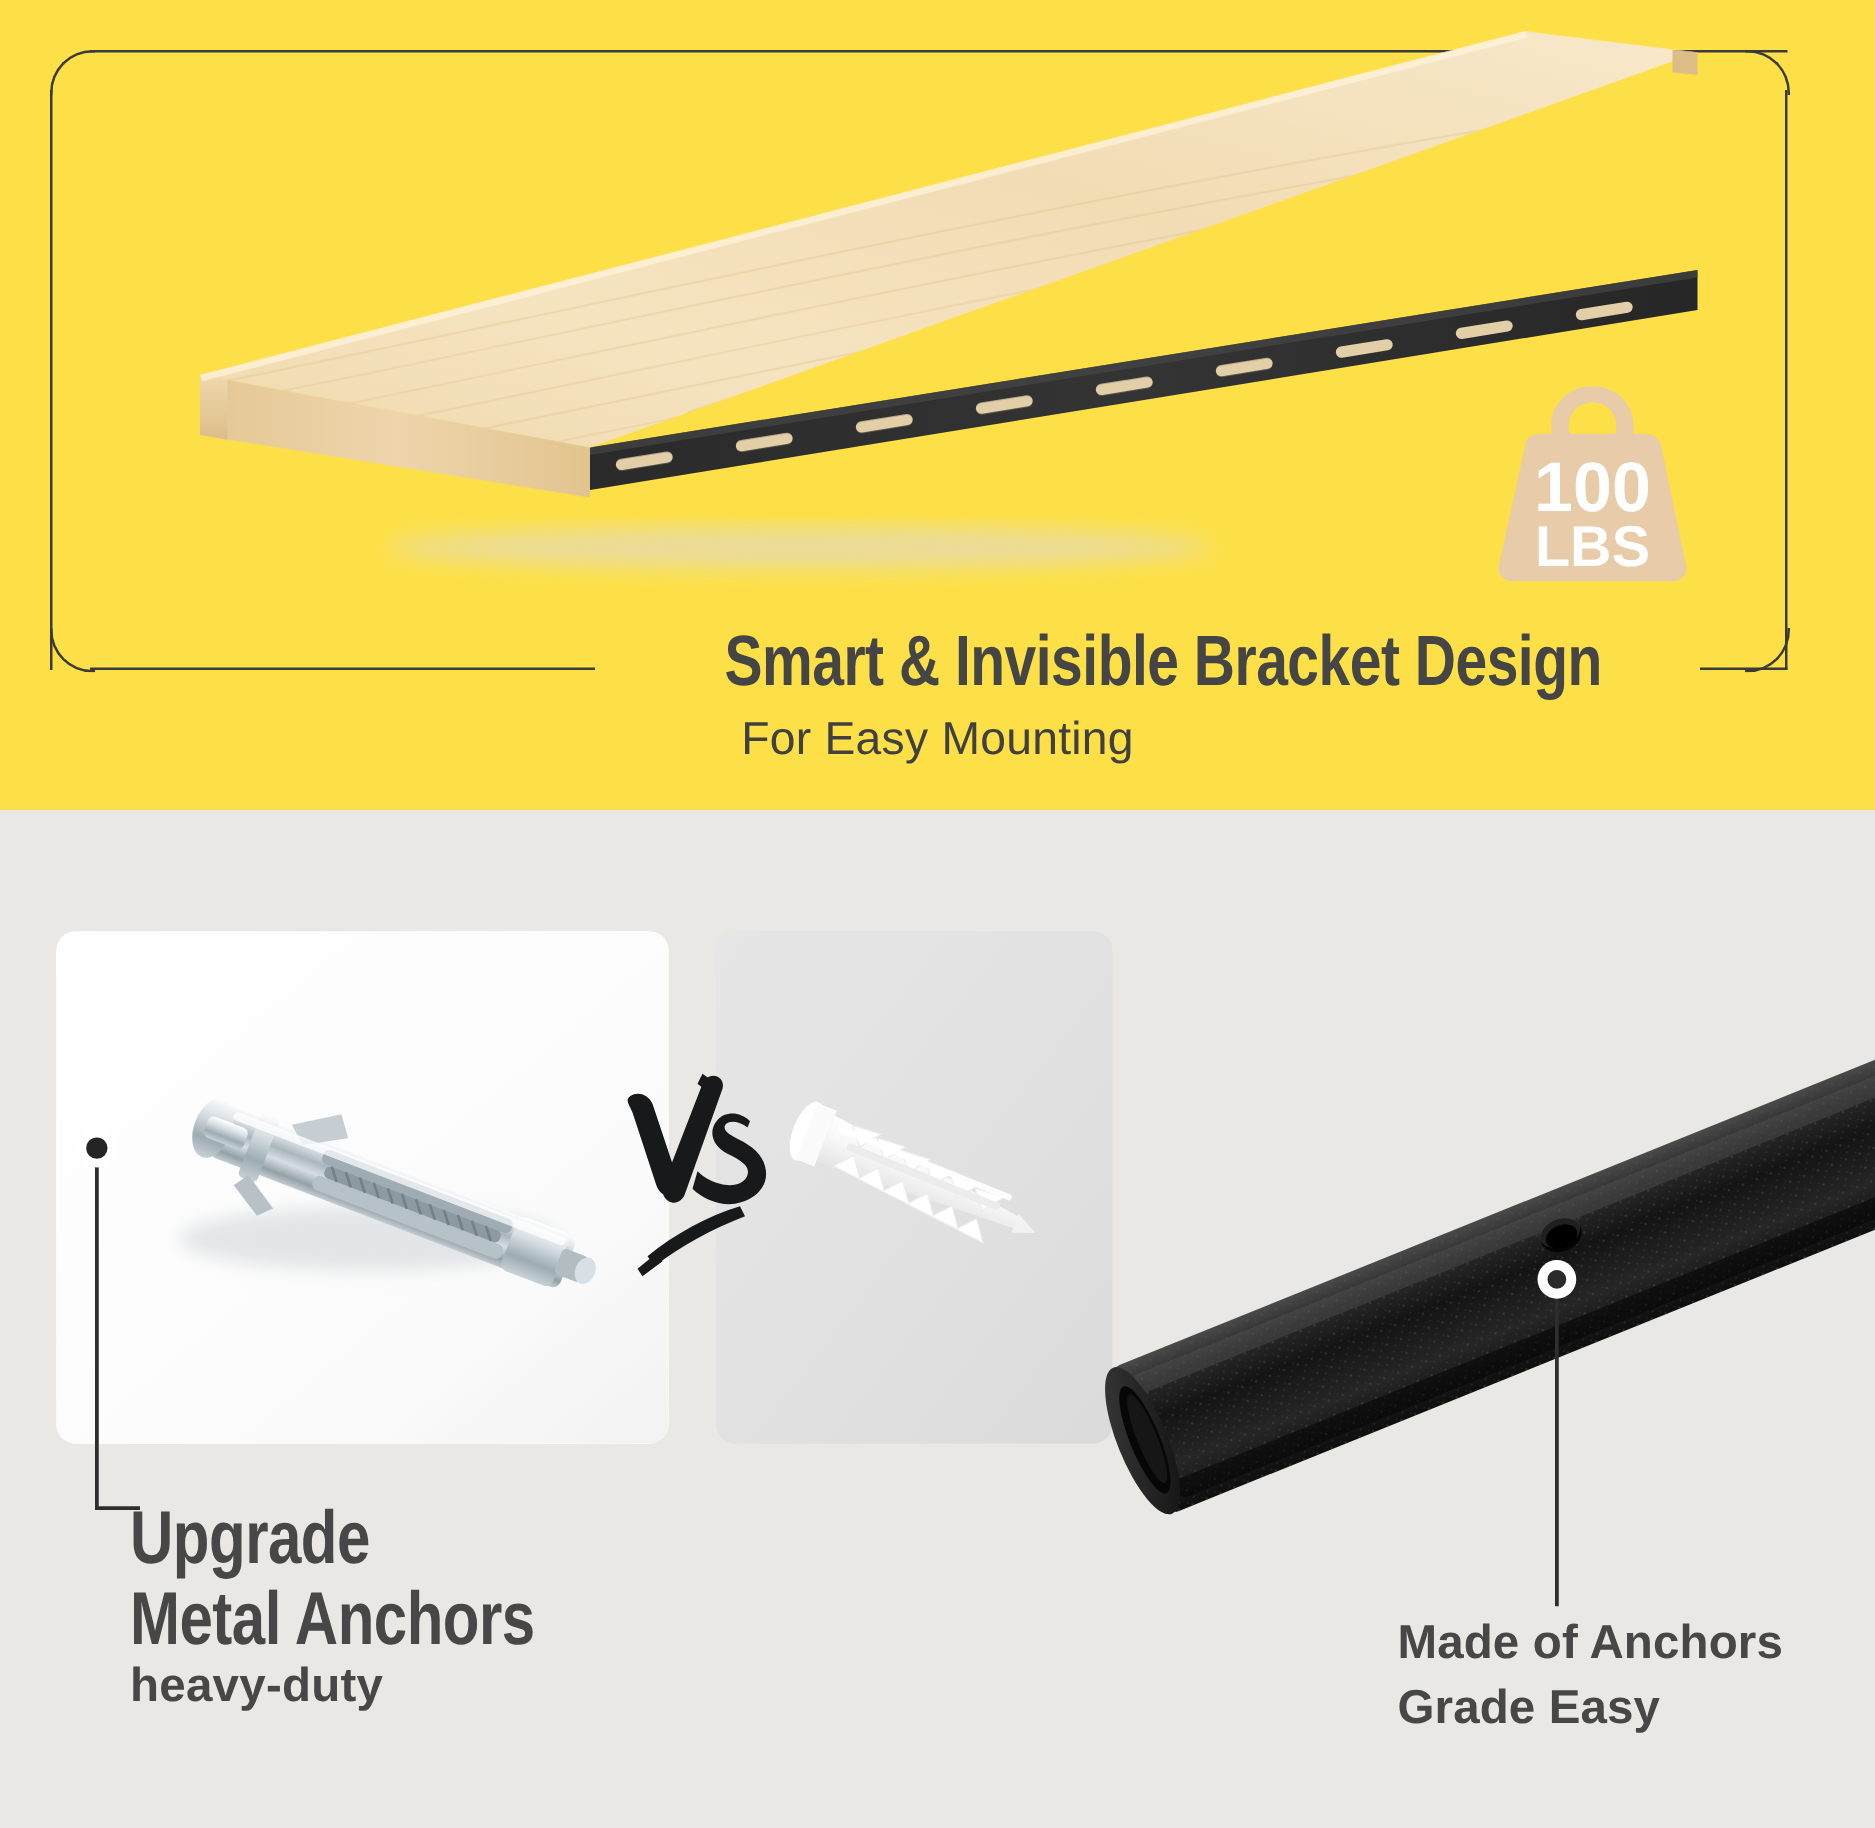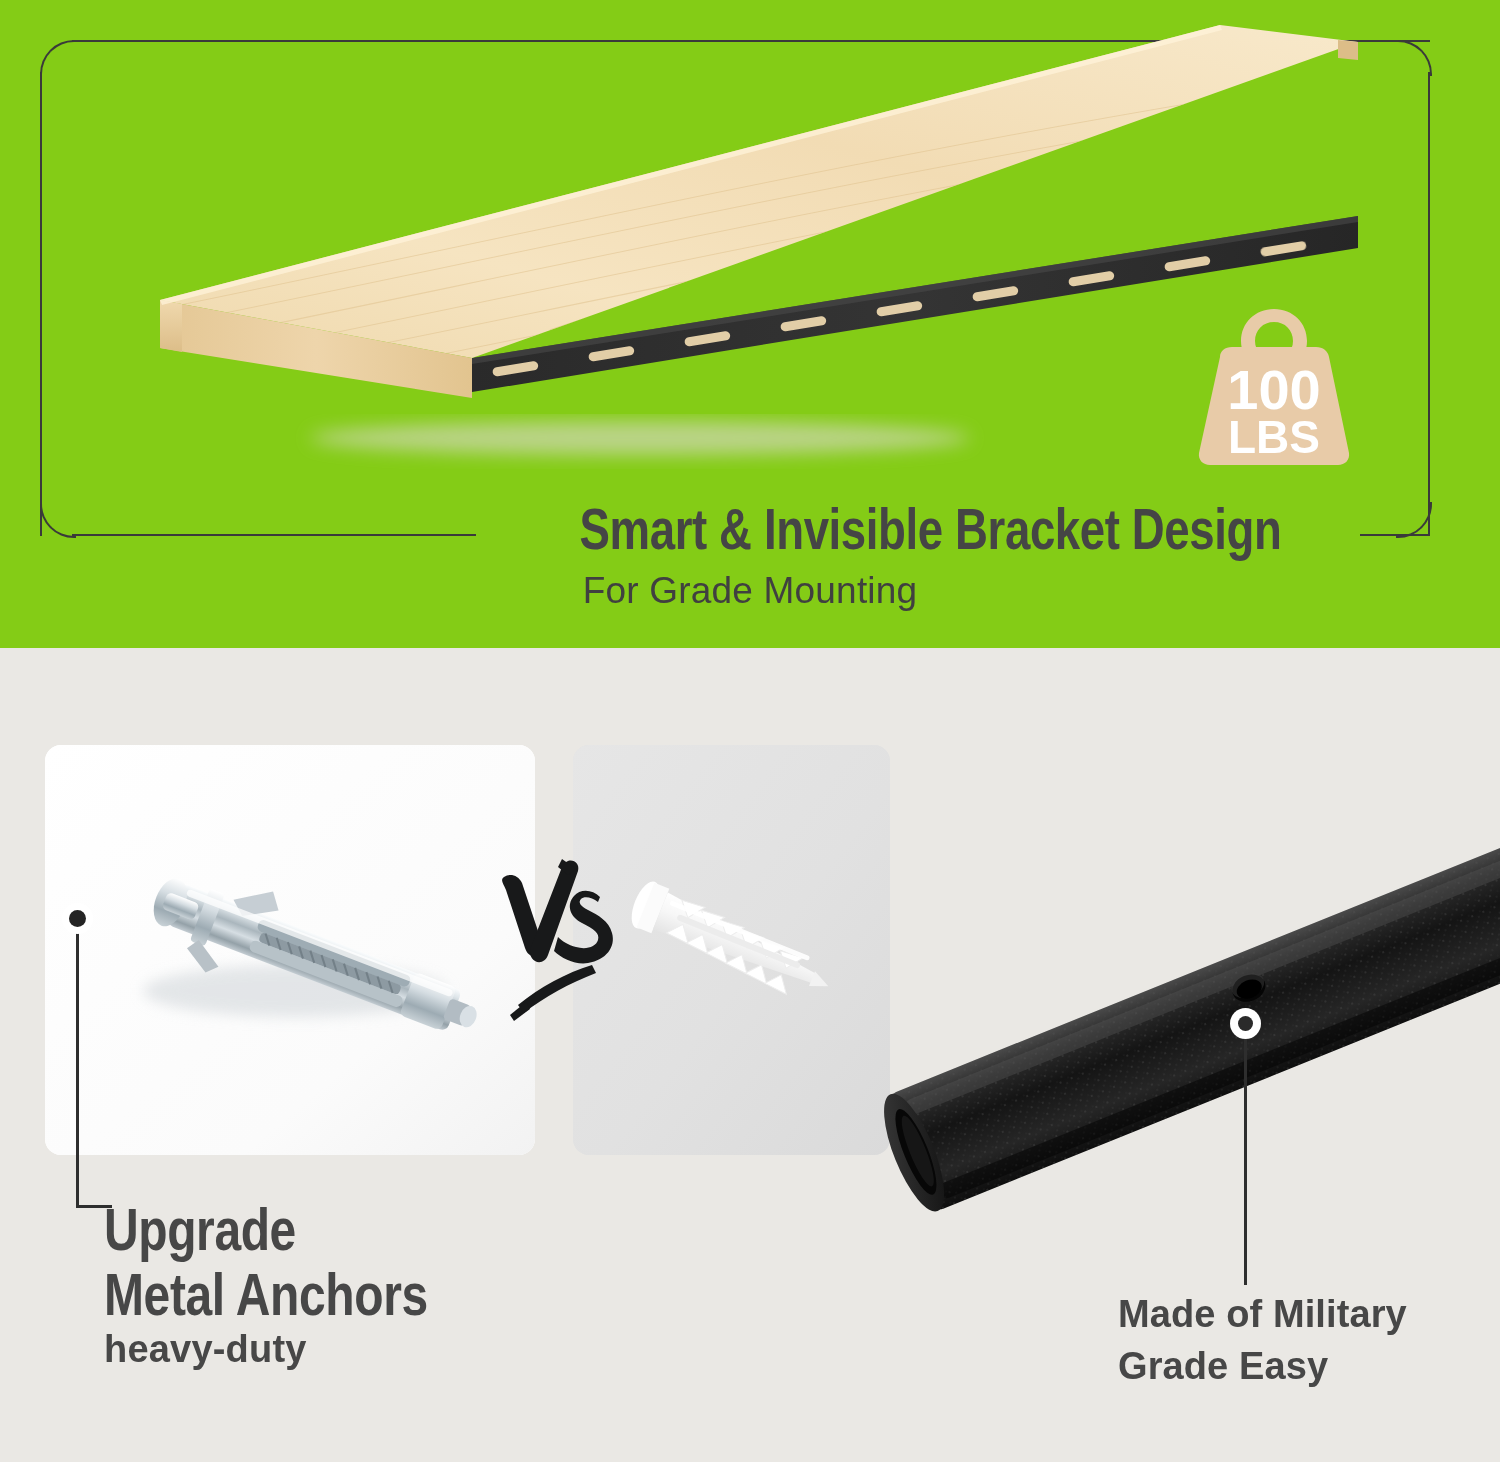--- a/index.html
+++ b/index.html
@@ -17,21 +17,21 @@
     overflow: hidden;
     background: #ffffff;
   }
 
   
   #top-section {
     position: absolute;
     left: 0; top: 0;
     width: 1500px;
     height: 648px;
-    background: #84cc16;
+    background: #fde047;
   }
 
   
   .frame-edge {
     position: absolute;
     background: #3a3a3a;
   }
   #frame-left   { left: 40px;  top: 72px;  width: 2px;  height: 464px; }
   #frame-top    { left: 72px;  top: 40px;  width: 1358px; height: 2px; }
   #frame-right  { left: 1428px; top: 72px; width: 2px;  height: 464px; }
@@ -325,21 +325,21 @@
                    C71,48 69,43 69,38 C69,27 77,19 88,19 C99,19 107,27 107,38
                    C107,43 105,48 102,51 L118,51 C120,47 121,43 121,38
                    C121,20 107,6 88,6 Z"></path>
         </g>
         <text class="badge-num" x="88" y="106" text-anchor="middle">100</text>
         <text class="badge-unit" x="88" y="150" text-anchor="middle">LBS</text>
       </svg>
     </div>
 
     <div id="hero-title">Smart &amp; Invisible Bracket Design</div>
-    <div id="hero-subtitle">For Grade Mounting</div>
+    <div id="hero-subtitle">For Easy Mounting</div>
   </div>
 
   <div id="bottom-section">
 
     <div class="photo-panel" id="panel-metal">
       <svg class="panel-svg" viewBox="0 0 490 410" preserveAspectRatio="none">
         <defs>
           <linearGradient id="steelBody" x1="0" y1="0" x2="0" y2="1">
             <stop offset="0%" stop-color="#fafcfd"></stop>
             <stop offset="18%" stop-color="#dfe6ea"></stop>
@@ -533,17 +533,17 @@
     <div id="callout-right-ring"></div>
   </div>
 
   <div id="anchors-block">
     <div class="cond-head">Upgrade</div>
     <div class="cond-head">Metal Anchors</div>
     <div id="anchors-sub">heavy-duty</div>
   </div>
 
   <div id="iron-block">
-    <div>Made of Military</div>
+    <div>Made of Anchors</div>
     <div>Grade Easy</div>
   </div>
 
 </div>
 
 </body></html>

